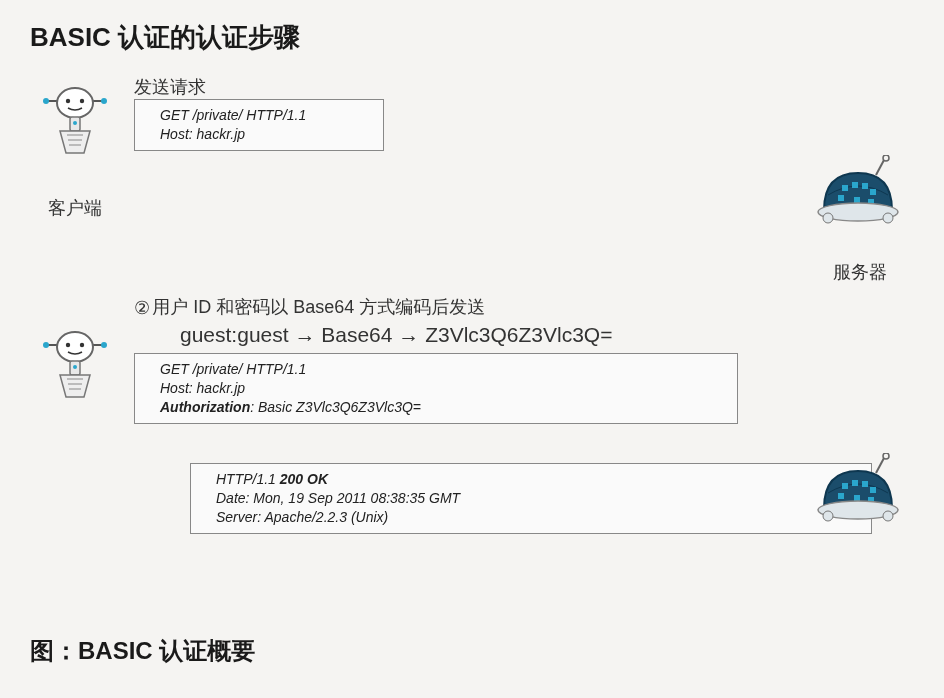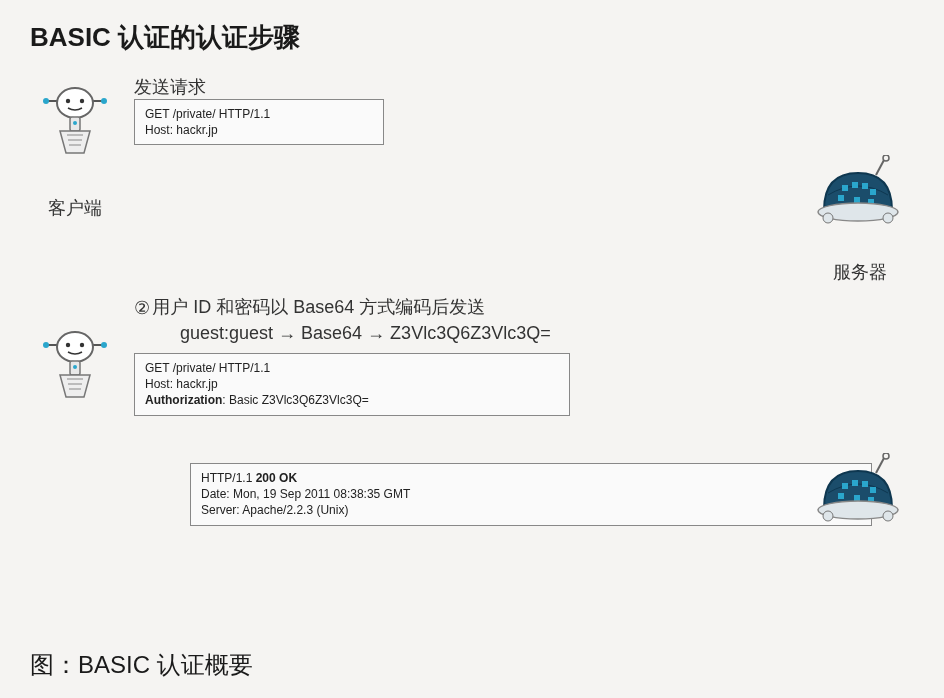--- a/index.html
+++ b/index.html
@@ -24,48 +24,48 @@
   }
   .req-label {
     position: absolute;
     font-size: 18px;
     color: #333;
   }
   .req-box {
     position: absolute;
     border: 1px solid #888;
     background: #fafafa;
-    padding: 6px 10px;
+    padding: 6px 25px;
     font-family: Arial, sans-serif;
-    font-size: 12px;
+    font-size: 14px;
     line-height: 1.35;
     color: #222;
     white-space: pre;
+    font-style: italic;
   }
   .step-label {
     position: absolute;
     font-size: 18px;
     color: #333;
   }
   .circled {
     display: inline-block;
     font-size: 18px;
     vertical-align: -1px;
     margin-right: 2px;
   }
   .sub-label {
     position: absolute;
-    font-size: 18px;
+    font-size: 21px;
     color: #333;
   }
   .figure-caption {
     font-size: 24px;
-    font-weight: normal;
+    font-weight: bold;
     color: #1a1a1a;
-    margin-top: 14px;
   }
   .char-label {
     position: absolute;
     font-size: 18px;
     color: #333;
     text-align: center;
     margin-top: 33px;
   }
   
   .robot {
@@ -149,21 +149,21 @@
       <line x1="27" y1="52" x2="43" y2="52" stroke="#888"></line>
       <line x1="28" y1="57" x2="42" y2="57" stroke="#888"></line>
       <line x1="29" y1="62" x2="41" y2="62" stroke="#888"></line>
     </svg>
   </div>
 
   <div class="step-label" style="left:104px; top:220px;">
     <span class="circled">②</span><span>用户 ID 和密码以 Base64 方式编码后发送</span>
   </div>
   <div class="sub-label" style="left:150px; top:248px;">guest:guest → Base64 → Z3Vlc3Q6Z3Vlc3Q=</div>
-  <div class="req-box" style="left:104px; top:278px; width:436px;"><span>GET /private/ HTTP/1.1</span>
+  <div class="req-box" style="left:104px; top:278px; width:604px;"><span>GET /private/ HTTP/1.1</span>
 <span>Host: hackr.jp</span>
 <span class="bold">Authorization</span><span>: Basic Z3Vlc3Q6Z3Vlc3Q=</span></div>
 
   <div class="req-box" style="left:160px; top:388px; width:682px;"><span>HTTP/1.1 </span><span class="bold">200 OK</span>
 <span>Date: Mon, 19 Sep 2011 08:38:35 GMT</span>
 <span>Server: Apache/2.2.3 (Unix)</span></div>
 
   <div class="server" style="right:10px; top:378px;">
     <svg viewBox="0 0 88 70">
       <line x1="70" y1="5" x2="62" y2="20" stroke="#666" stroke-width="2"></line>

